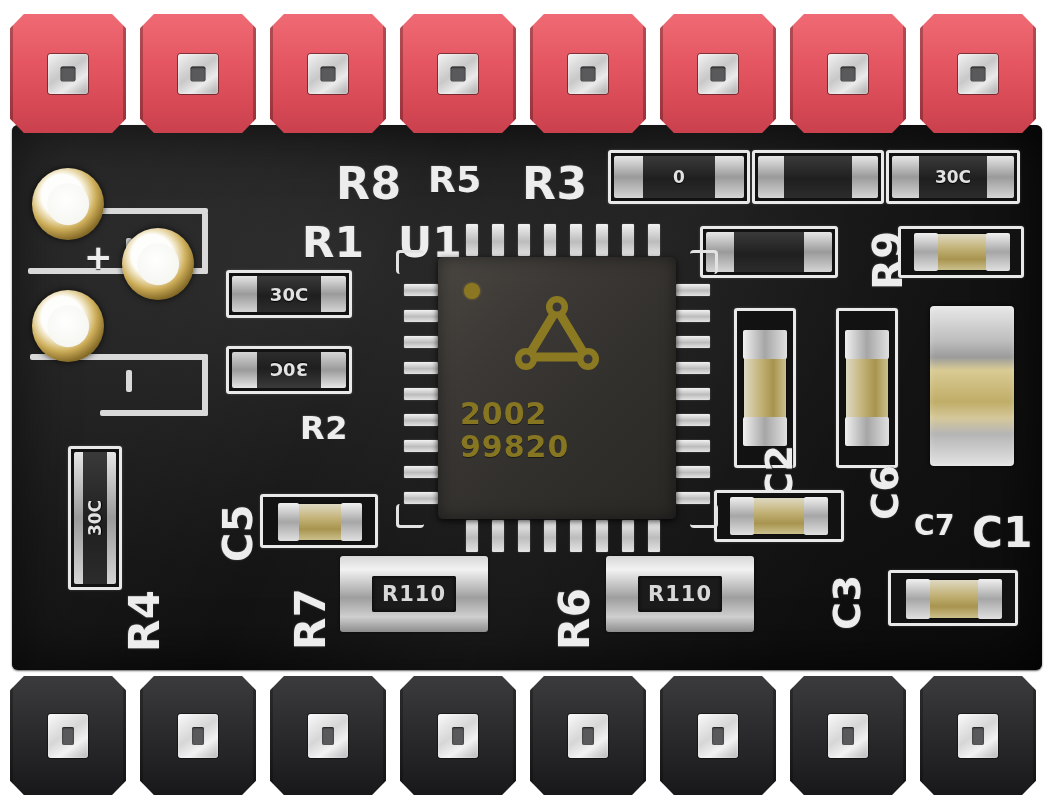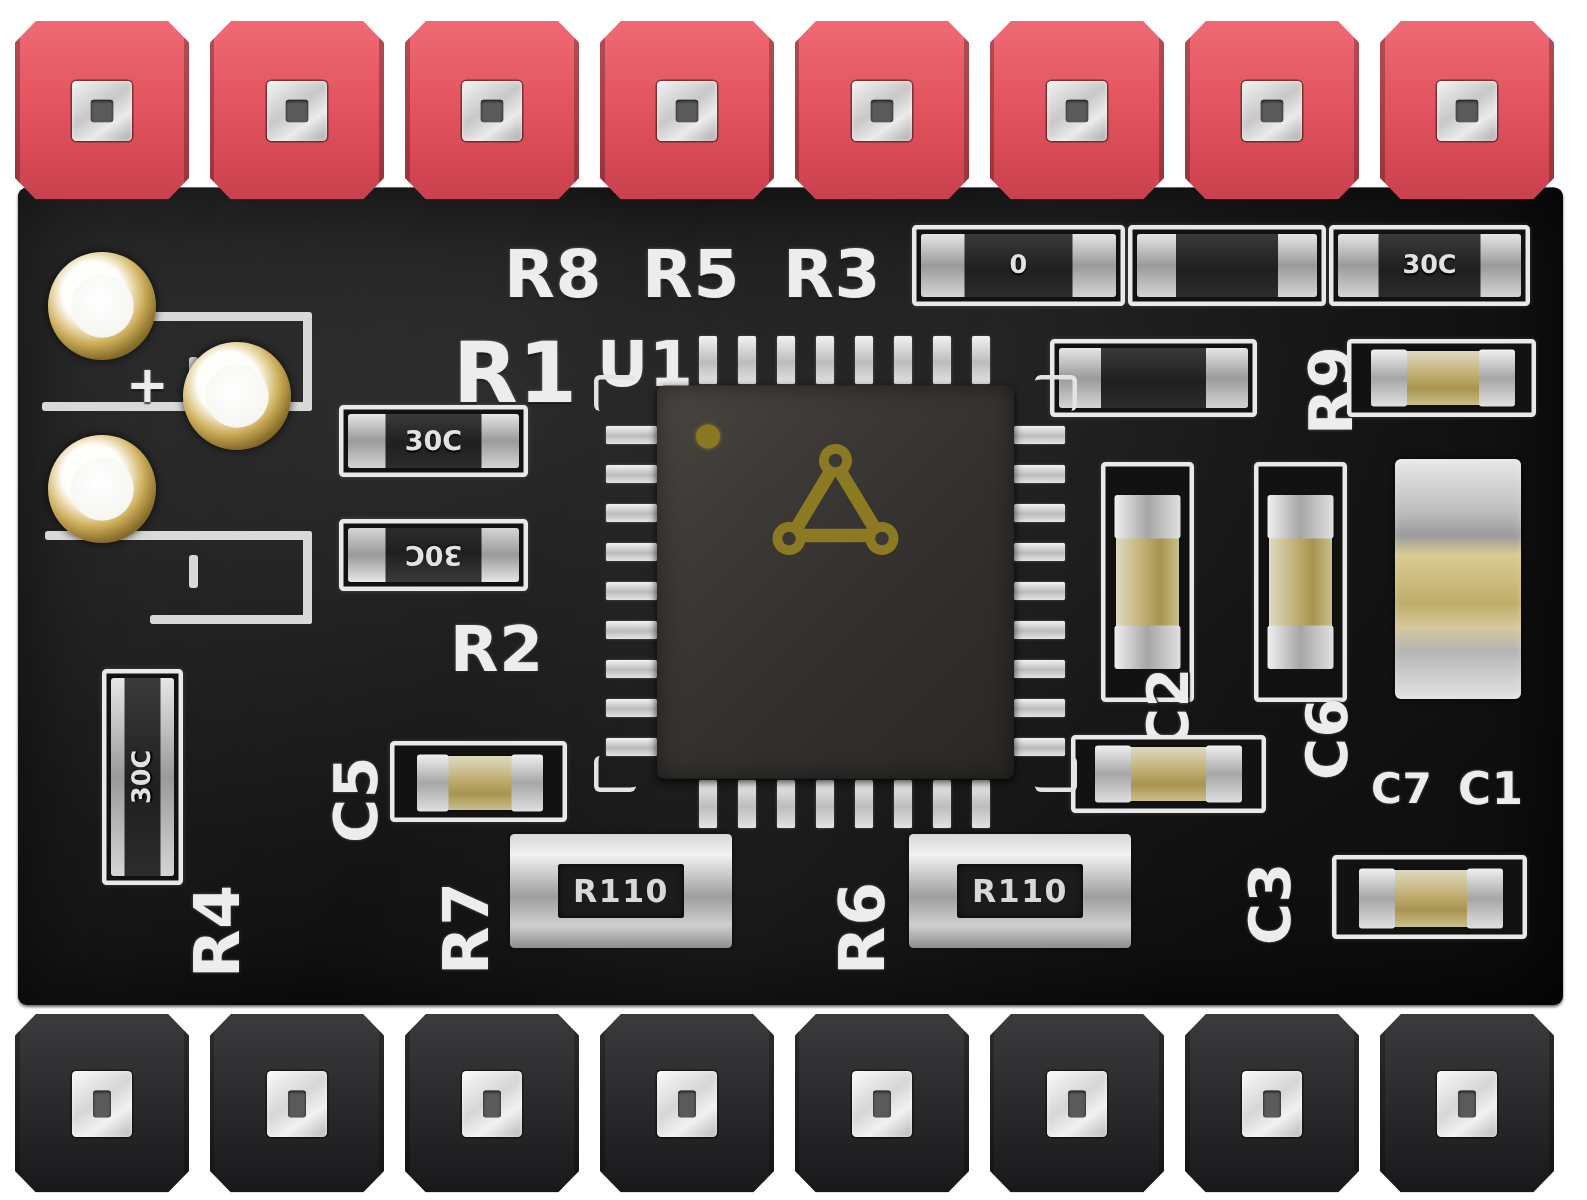--- a/index.html
+++ b/index.html
@@ -216,25 +216,25 @@
       <i></i>
     </div>
   <div class="thole" style="left:122px;top:228px;width:72px;height:72px;">
       <i></i>
     </div>
   <div class="thole" style="left:32px;top:290px;width:72px;height:72px;">
       <i></i>
     </div>
 
   <div class="silk" style="left:336px;top:162px;font-size:44px;">R8</div>
-  <div class="silk" style="left:428px;top:162px;font-size:44px;text-align:center;">R5</div>
+  <div class="silk" style="left:428px;top:162px;font-size:36px;text-align:center;">R5</div>
   <div class="silk" style="left:522px;top:162px;font-size:44px;">R3</div>
-  <div class="silk" style="left:302px;top:222px;font-size:56px;">R1</div>
+  <div class="silk" style="left:302px;top:222px;font-size:42px;">R1</div>
   <div class="silk" style="left:398px;top:222px;font-size:42px;">U1</div>
-  <div class="silk" style="left:300px;top:412px;font-size:42px;">R2</div>
+  <div class="silk" style="left:300px;top:412px;font-size:32px;">R2</div>
 
   <div class="pad" style="left:226px;top:270px;width:126px;height:48px;"></div>
   <div class="res" style="left:232px;top:276px;width:114px;height:36px;font-size:18px;">
     <span>30C</span>
   </div>
 
   <div class="pad" style="left:226px;top:346px;width:126px;height:48px;"></div>
   <div class="res rot180" style="left:232px;top:352px;width:114px;height:36px;font-size:18px;">
     <span>30C</span>
   </div>
@@ -267,21 +267,21 @@
   <div class="cap v" style="left:744px;top:332px;width:42px;height:112px;"></div>
 
   <div class="pad" style="left:836px;top:308px;width:62px;height:160px;"></div>
   <div class="cap v" style="left:846px;top:332px;width:42px;height:112px;"></div>
 
   <div class="bigcap" style="left:930px;top:306px;width:84px;height:160px;"></div>
 
   <div class="silk rot90" style="left:760px;top:500px;font-size:38px;">C2</div>
   <div class="silk rot90" style="left:866px;top:520px;font-size:38px;">C6</div>
   <div class="silk" style="left:914px;top:512px;font-size:28px;">C7</div>
-  <div class="silk" style="left:972px;top:512px;font-size:30px;">C1</div>
+  <div class="silk" style="left:972px;top:512px;font-size:42px;">C1</div>
   <div class="silk rot90" style="left:828px;top:630px;font-size:38px;">C3</div>
 
   <div class="pad" style="left:714px;top:490px;width:130px;height:52px;"></div>
   <div class="cap" style="left:732px;top:498px;width:94px;height:36px;"></div>
 
   <div class="pad" style="left:888px;top:570px;width:130px;height:56px;"></div>
   <div class="cap" style="left:908px;top:580px;width:92px;height:38px;"></div>
 
   <div class="pad" style="left:68px;top:446px;width:54px;height:144px;"></div>
   <div class="res v" style="left:74px;top:452px;width:42px;height:132px;font-size:17px;">
@@ -363,20 +363,21 @@
           <circle cx="22" cy="72" r="11"></circle>
           <circle cx="84" cy="72" r="11"></circle>
       </g>
       <g fill="#3b3835">
         <circle cx="53" cy="20" r="4.5"></circle>
           <circle cx="22" cy="72" r="4.5"></circle>
           <circle cx="84" cy="72" r="4.5"></circle>
       </g>
     </svg>
     <div class="ic-text">
+      <div>2002 99820</div>
 
     </div>
   </div>
 
   <div class="header header-top">
     <div class="hpin" style="left:0px;">
       <div class="hbody">
           <div class="hsocket">
             <i></i>
           </div>

